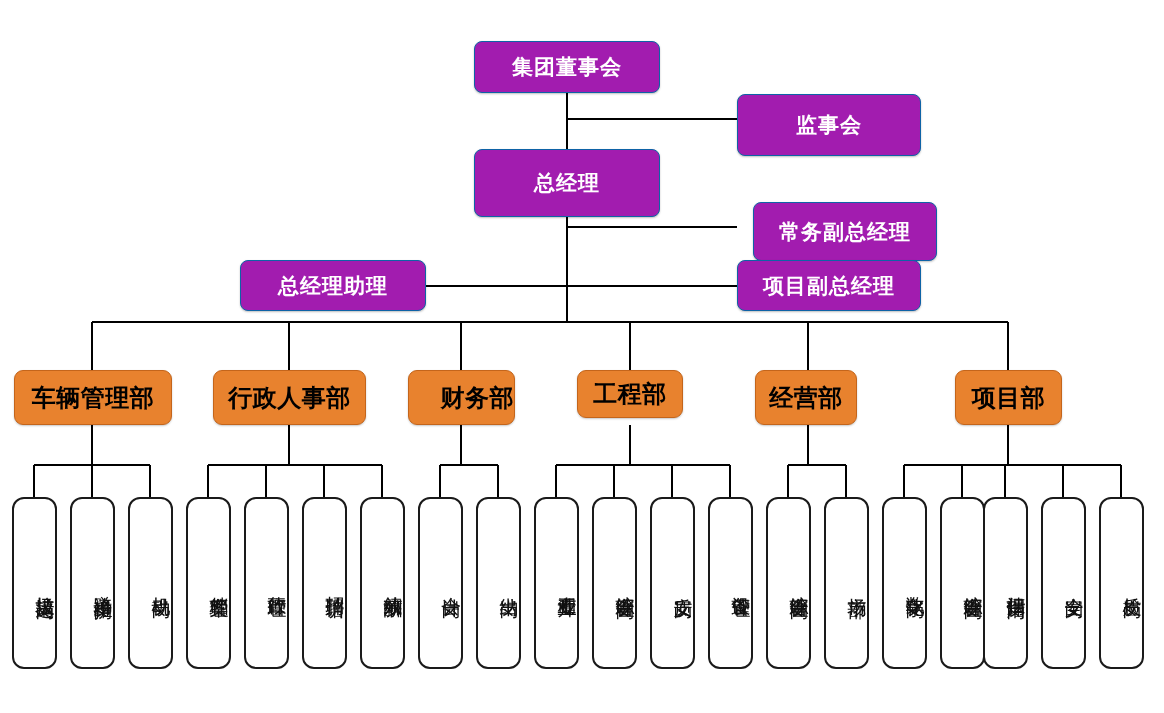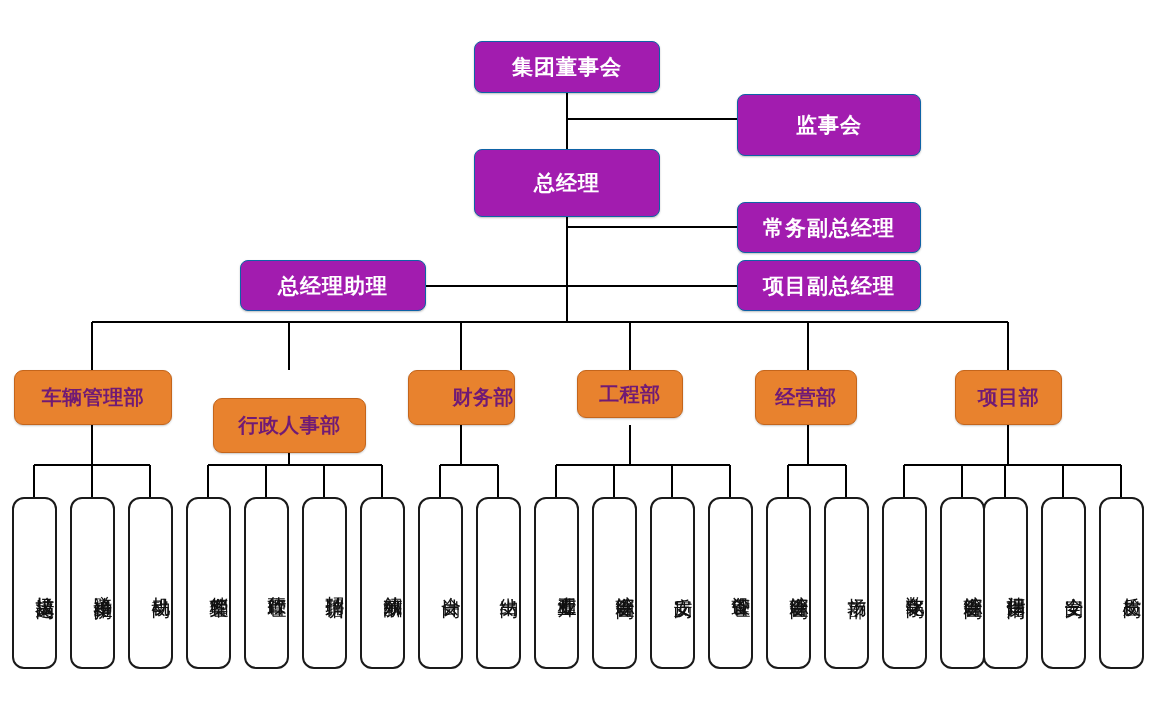--- a/index.html
+++ b/index.html
@@ -38,22 +38,22 @@
     border: 1px solid #0E63A6;
     color: #ffffff;
     font-size: 21px;
     font-weight: 600;
     letter-spacing: 1px;
     box-shadow: 0 1px 2px rgba(0,0,0,0.25);
   }
   .node.orange {
     background: #E8822E;
     border: 1px solid #C4651B;
-    color: #701a75;
-    font-size: 20px;
+    color: #000000;
+    font-size: 24px;
     font-weight: 700;
     letter-spacing: 0.5px;
     border-radius: 9px;
     box-shadow: 0 1px 2px rgba(0,0,0,0.22);
   }
   .node.leaf {
     background: #ffffff;
     border: 2px solid #1a1a1a;
     border-radius: 12px;
     color: #101010;
@@ -147,37 +147,37 @@
     </div>
 
   <div class="node blue" style="left: 737px; top: 94px; width: 184px; height: 62px;">
       <span>监事会</span>
     </div>
 
   <div class="node blue" style="left: 474px; top: 149px; width: 186px; height: 68px;">
       <span>总经理</span>
     </div>
 
-  <div class="node blue" style="left: 737px; top: 202px; width: 184px; height: 51px;">
+  <div class="node blue" style="left: 753px; top: 202px; width: 184px; height: 59px;">
       <span>常务副总经理</span>
     </div>
 
   <div class="node blue" style="left: 737px; top: 260px; width: 184px; height: 51px;">
       <span>项目副总经理</span>
     </div>
 
   <div class="node blue" style="left: 240px; top: 260px; width: 186px; height: 51px;">
       <span>总经理助理</span>
     </div>
 
   <div class="node orange" style="left: 14px; top: 370px; width: 158px; height: 55px;">
       <span>车辆管理部</span>
     </div>
 
-  <div class="node orange" style="left: 213px; top: 370px; width: 153px; height: 55px; margin-top: 28px;">
+  <div class="node orange" style="left: 213px; top: 370px; width: 153px; height: 55px;">
       <span>行政人事部</span>
     </div>
 
   <div class="node orange" style="left: 408px; top: 370px; width: 107px; height: 55px; justify-content: flex-end;">
       <span>财务部</span>
     </div>
 
   <div class="node orange" style="left: 577px; top: 370px; width: 106px; height: 48px;">
       <span>工程部</span>
     </div>

